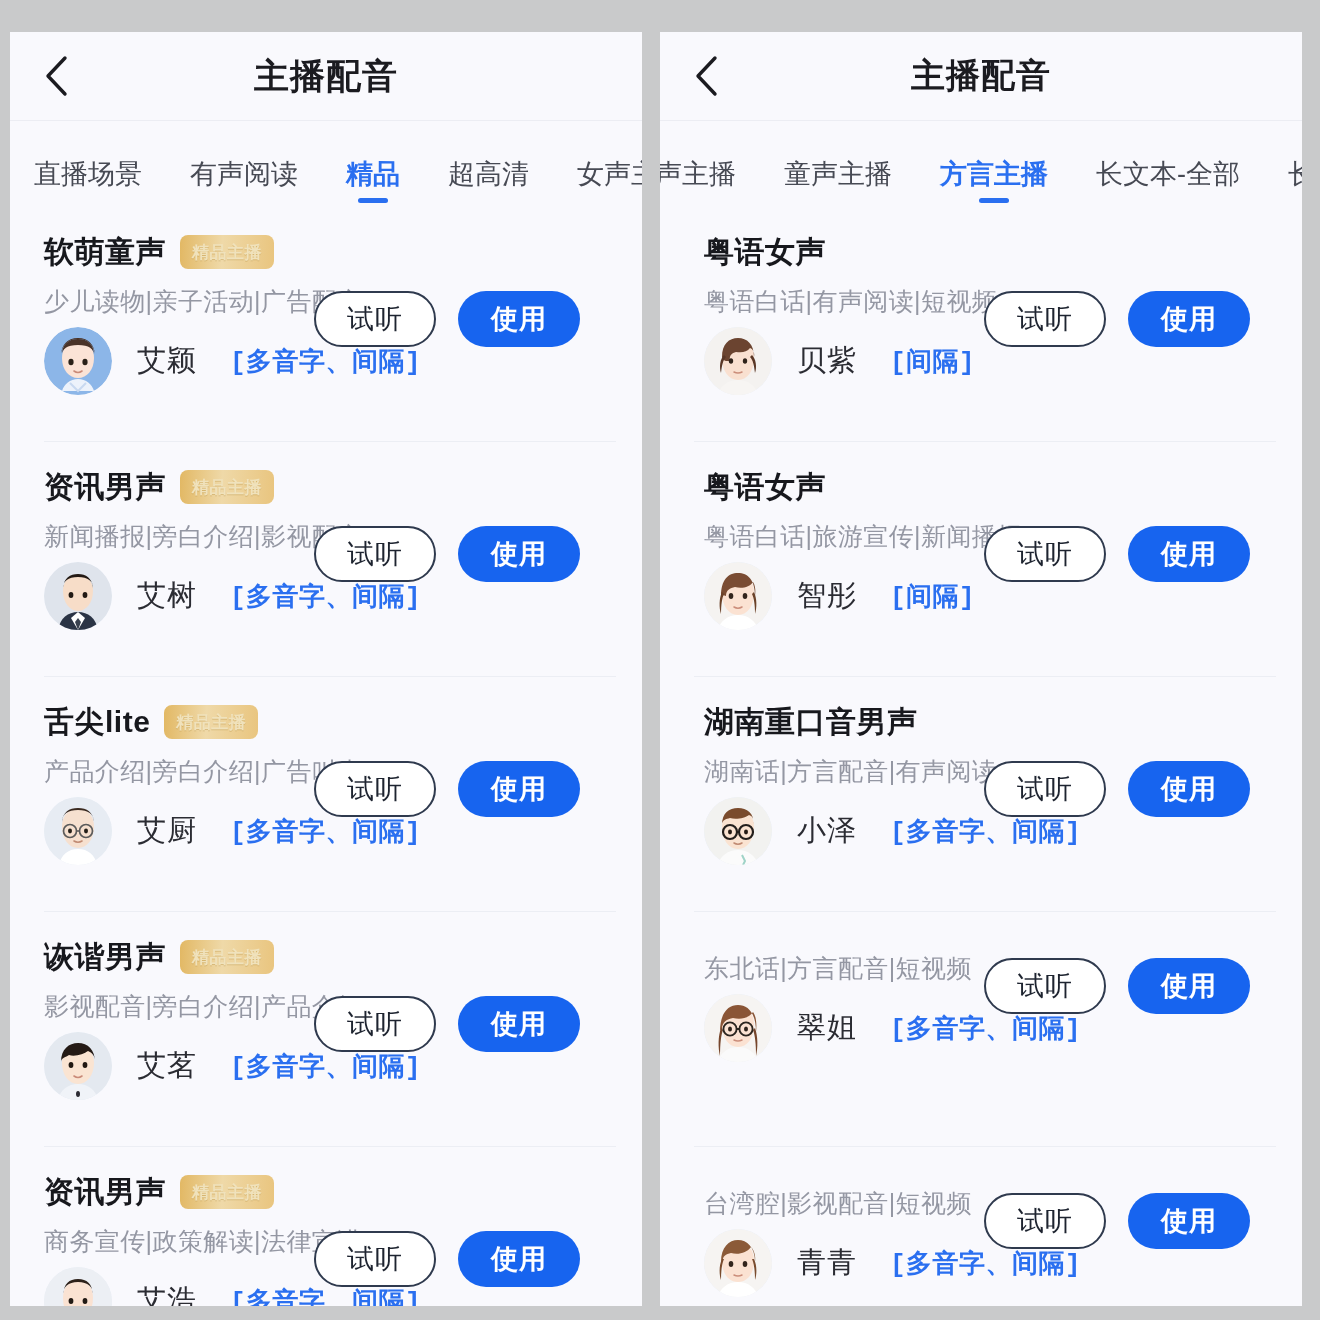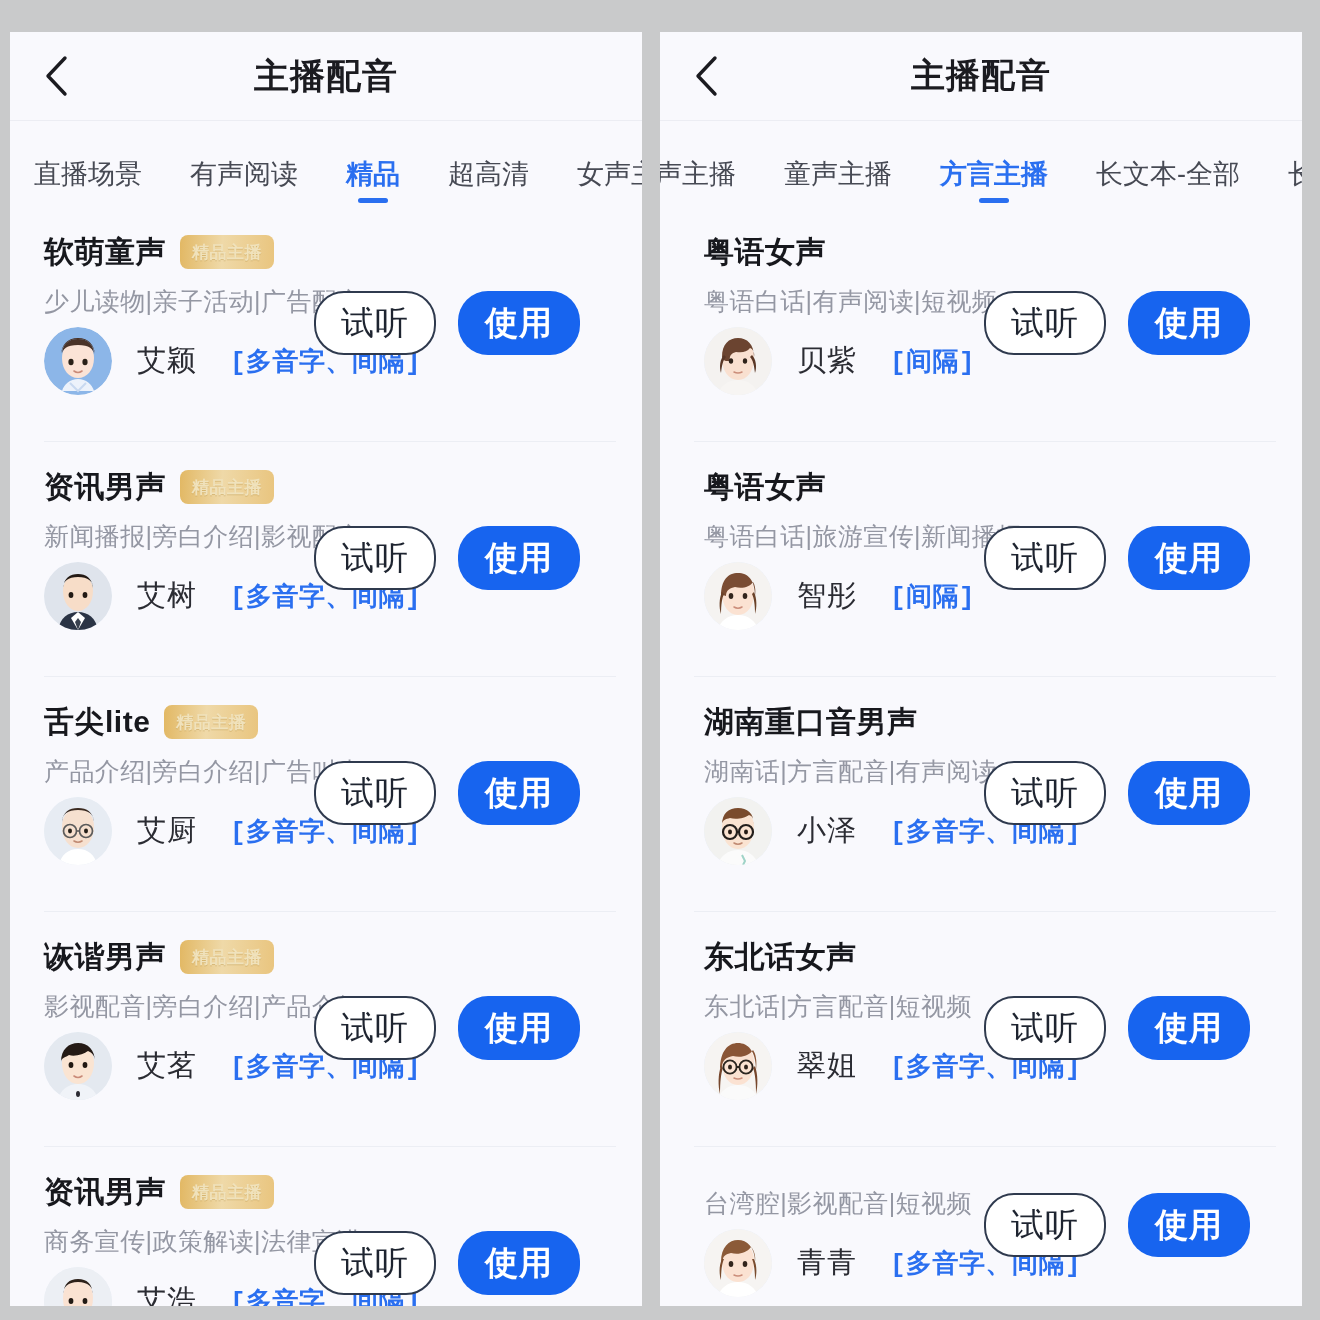--- a/index.html
+++ b/index.html
@@ -213,23 +213,23 @@
     display: flex;
     align-items: center;
     gap: 22px;
   }
   .panel.right .actions { right: 30px; }
 
   .btn {
     display: flex;
     align-items: center;
     justify-content: center;
-    height: 64px;
+    height: 56px;
     border-radius: 30px;
-    font-size: 33px;
+    font-size: 27px;
     cursor: pointer;
     box-sizing: border-box;
     letter-spacing: 1px;
   }
   .btn-outline {
     width: 122px;
     border: 2px solid #2f3a4e;
     color: #1e2430;
     background: #ffffff;
     font-weight: 400;
@@ -520,24 +520,20 @@
           <span class="speaker-name">小泽</span>
           <span class="speaker-tags">[多音字、间隔]</span>
         </div>
         <div class="actions">
           <div class="btn btn-outline">试听</div>
           <div class="btn btn-primary">使用</div>
         </div>
       </div>
         </div>
         <div class="item">
-      <div class="item-head">
-        <span class="item-name">东北话女声</span>
-
-      </div>
       <div class="item-body">
         <div class="item-desc">东北话|方言配音|短视频</div>
         <div class="speaker">
           <span class="avatar">
                 <svg viewBox="0 0 68 68" xmlns="http://www.w3.org/2000/svg">
       <circle cx="34" cy="34" r="34" fill="#f6f4f2"></circle>
       <path d="M34 12c-10 0-16 8-16 19 0 13 7 22 16 22s16-9 16-22c0-11-6-19-16-19z" fill="#fbe2d2"></path>
       <path d="M16 38c0-19 8-27 18-27s18 8 18 27c1-9 0-16-3-20-4 6-12 8-20 6-6 1-11 4-11 11-1 0-2 1-2 3z" fill="#8a5536"></path>
       <path d="M17 34c-3 8-3 20-1 28 0-12 1-21 3-26z" fill="#76462c"></path>
       <path d="M51 34c3 8 3 20 1 28 0-12-1-21-3-26z" fill="#76462c"></path>

